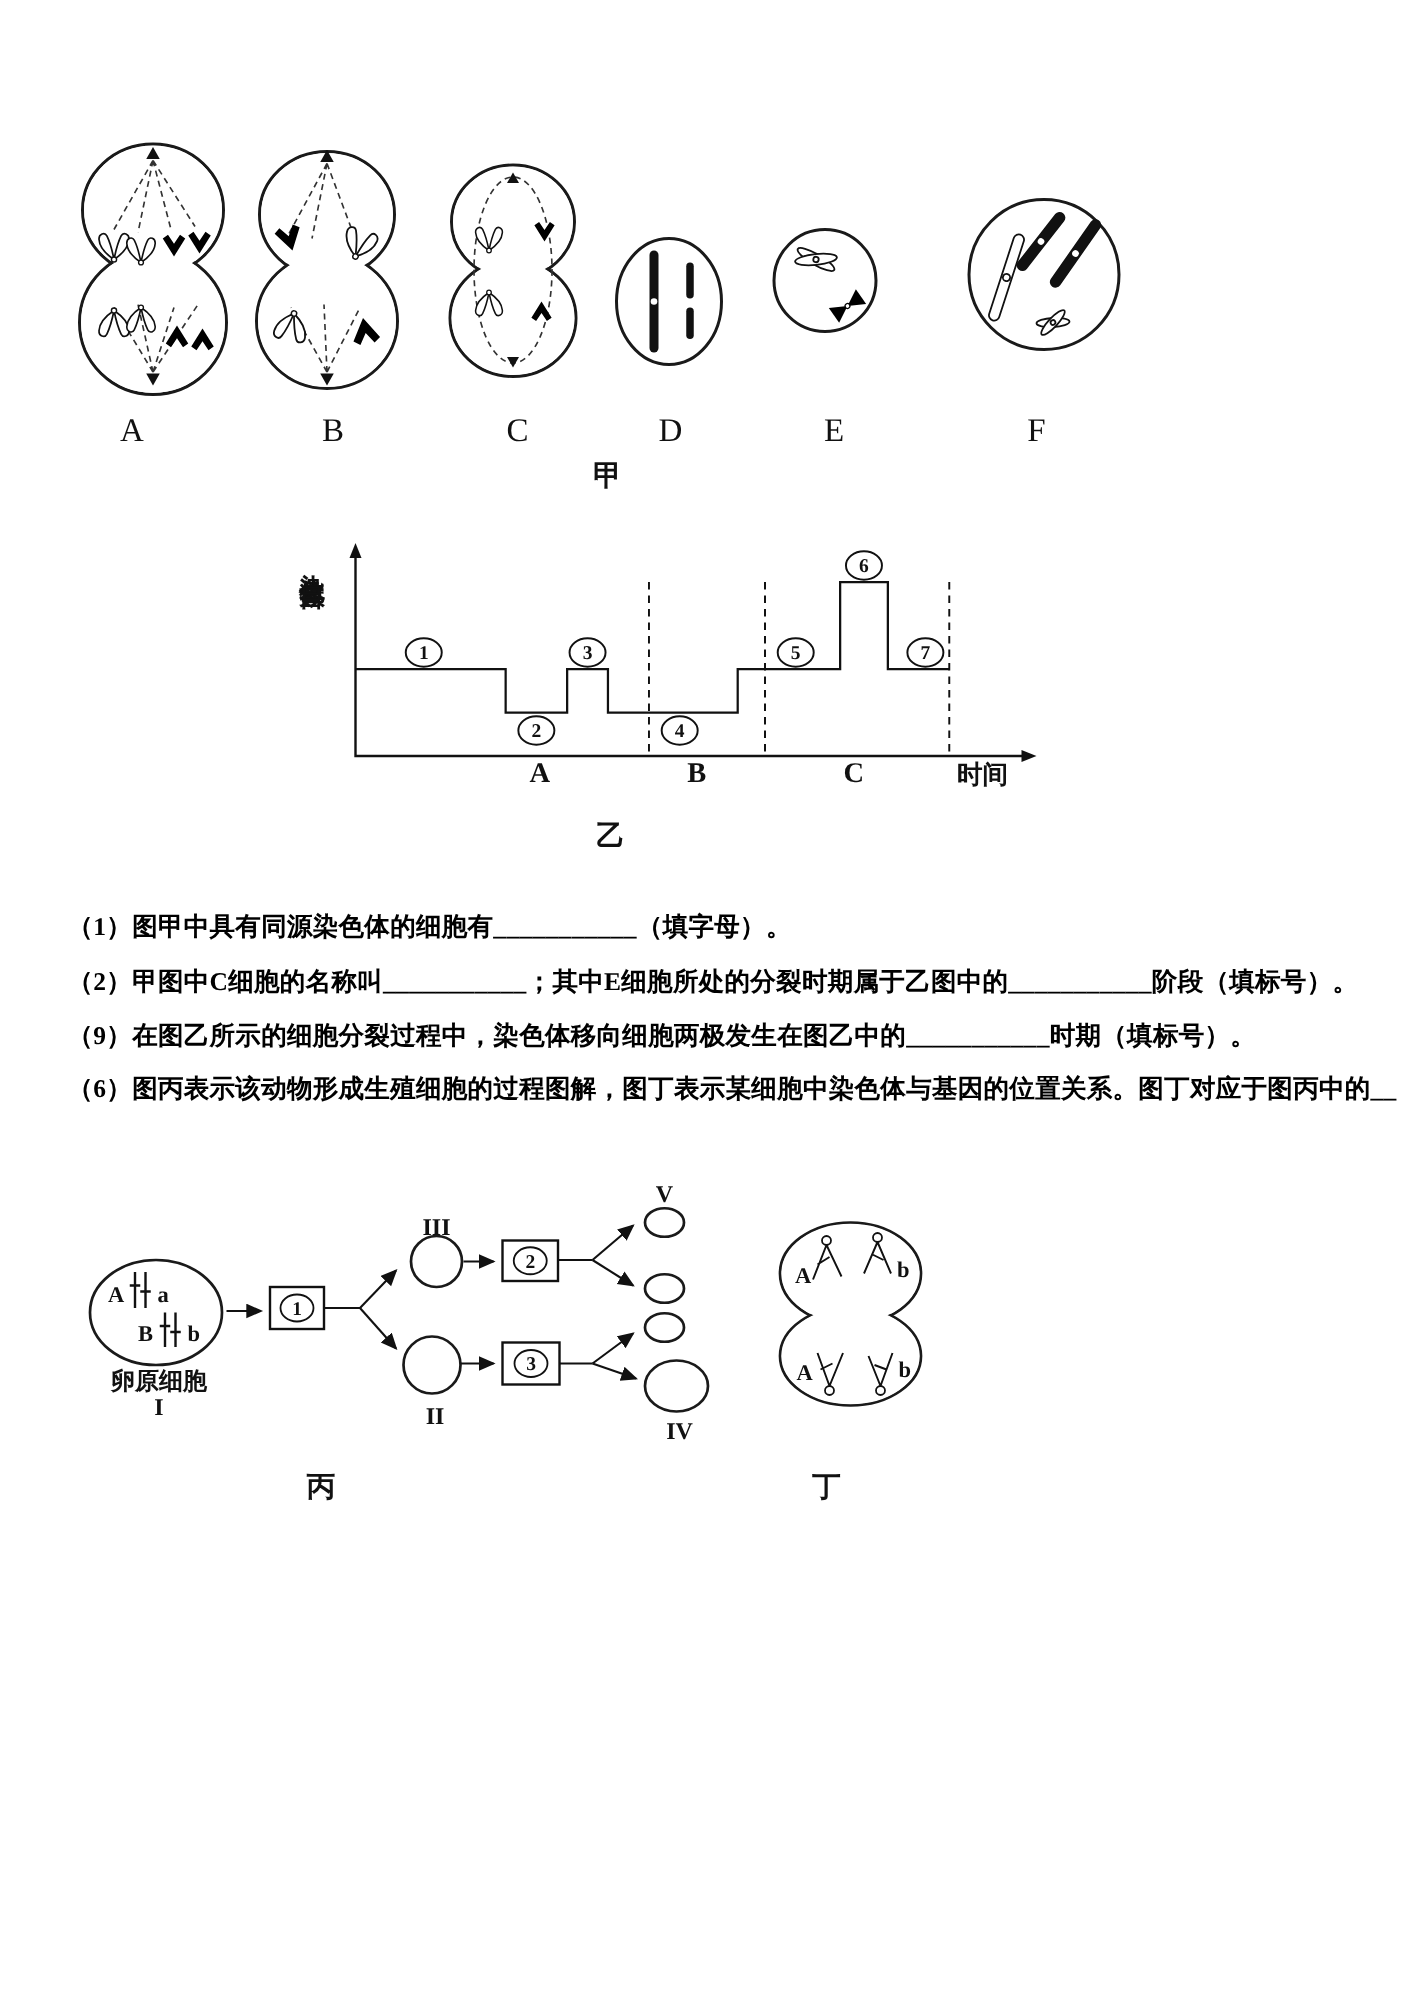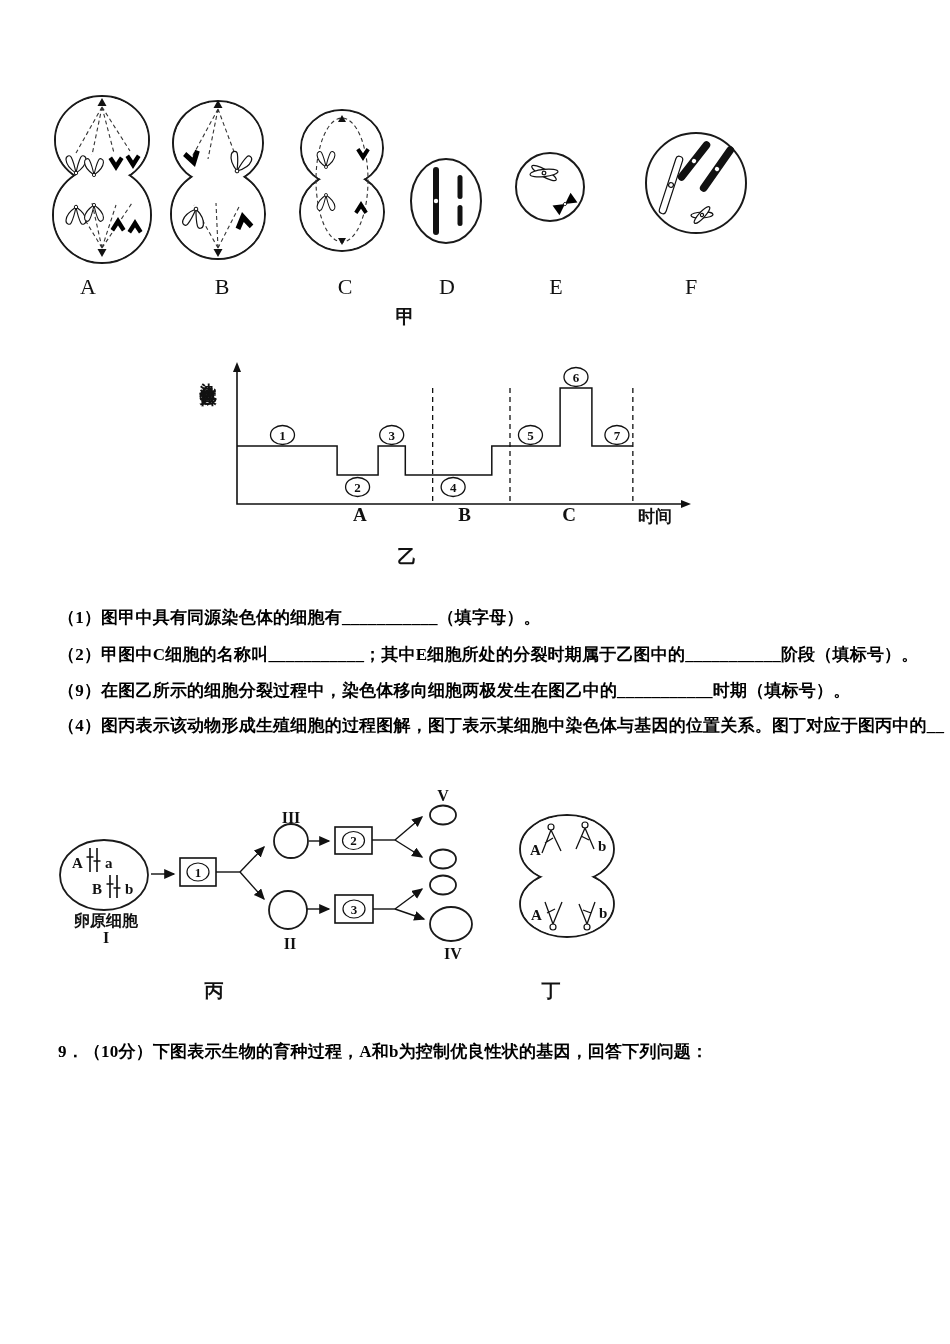--- a/index.html
+++ b/index.html
@@ -22,21 +22,21 @@
   .ln3{stroke:#111;stroke-width:1.3;fill:none;}
   .bx{fill:#fff;stroke:#111;stroke-width:1.6;}
   .bx2{fill:none;stroke:#111;stroke-width:1.2;}
   .dg{font-size:13px;font-weight:bold;text-anchor:middle;}
   .gene{font-size:15px;font-weight:bold;}
   .rom{font-size:16px;font-weight:bold;text-anchor:middle;}
   .cn{font-size:16px;font-weight:bold;text-anchor:middle;}
   .dashv{stroke:#111;stroke-width:1.3;stroke-dasharray:5 4;}
   .stg{fill:#fff;stroke:#111;stroke-width:1.3;}
   .qline{position:absolute;left:45px;width:890px;font-size:17px;font-weight:bold;
-         letter-spacing:0.2px;white-space:nowrap;margin-left:13px;}
+         letter-spacing:0.2px;white-space:nowrap;}
 </style>
 </head>
 <body>
 
 <div class="page">
 
   <svg class="figure" style="left:30px;top:85px" width="760" height="250" viewBox="0 0 760 250">
     <defs>
       <g id="chrW">
         <path d="M0 0 C-3 -2 -10 -7 -10.5 -14 C-10.8 -18 -6.5 -19.5 -5 -16.5 C-3.5 -13.5 -1 -5 0 0 Z" fill="#fff" stroke="#111" stroke-width="1.2"></path>
@@ -179,21 +179,21 @@
         <text x="274.5" y="166" text-anchor="middle" class="capt">B</text>
         <text x="379.15" y="166" text-anchor="middle" class="capt">C</text>
       </g>
     <text class="axlab" x="465" y="167" text-anchor="middle">时间</text>
     <text class="capt" x="217" y="208" text-anchor="middle">乙</text>
   </svg>
 
   <div class="qline" style="top:606px">（1）图甲中具有同源染色体的细胞有___________（填字母）。</div>
   <div class="qline" style="top:643px">（2）甲图中C细胞的名称叫___________；其中E细胞所处的分裂时期属于乙图中的___________阶段（填标号）。</div>
   <div class="qline" style="top:679px">（9）在图乙所示的细胞分裂过程中，染色体移向细胞两极发生在图乙中的___________时期（填标号）。</div>
-  <div class="qline" style="top:714px">（4）图丙表示该动物形成生殖细胞的过程图解，图丁表示某细胞中染色体与基因的位置关系。图丁对应于图丙中的__</div>
+  <div class="qline" style="top:714px">（6）图丙表示该动物形成生殖细胞的过程图解，图丁表示某细胞中染色体与基因的位置关系。图丁对应于图丙中的__</div>
 
   <svg class="figure" style="left:50px;top:785px" width="440" height="225" viewBox="0 0 440 225">
     <defs>
       <marker id="arr" markerWidth="9" markerHeight="9" refX="7" refY="3.5" orient="auto">
         <path d="M0 0 L8 3.5 L0 7 Z" fill="#111"></path>
       </marker>
     </defs>
 
     <g>
       <ellipse class="co2" cx="54" cy="90" rx="44" ry="35"></ellipse>
@@ -274,15 +274,14 @@
       <text class="gene" x="26" y="135">A</text>
       <g>
         <circle class="cw" cx="82" cy="142" r="3"></circle>
         <path class="ln3" d="M82 139 L74 119 M82 139 L90 117 M86 128 L78 125"></path>
       </g>
       <text class="gene" x="94" y="133">b</text>
     </g>
     <text class="capt" x="46" y="212" text-anchor="middle">丁</text>
   </svg>
 
-  <div class="qline" style="top:1040px">9．（10分）下图表示生物的育种过程，A和b为控制优良性状的基因，回答下列问题：</div>
 
 </div>
 
 </body></html>

